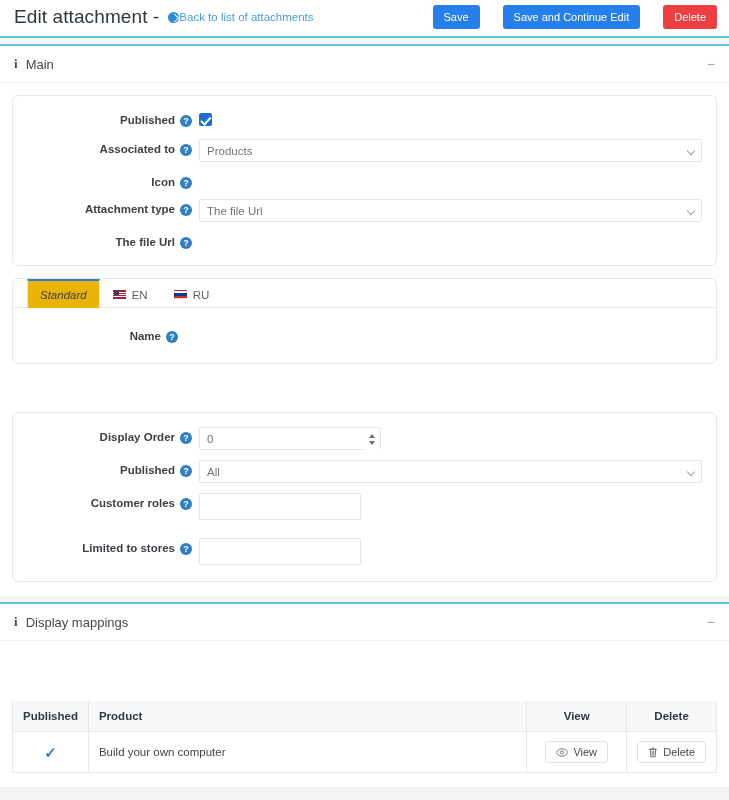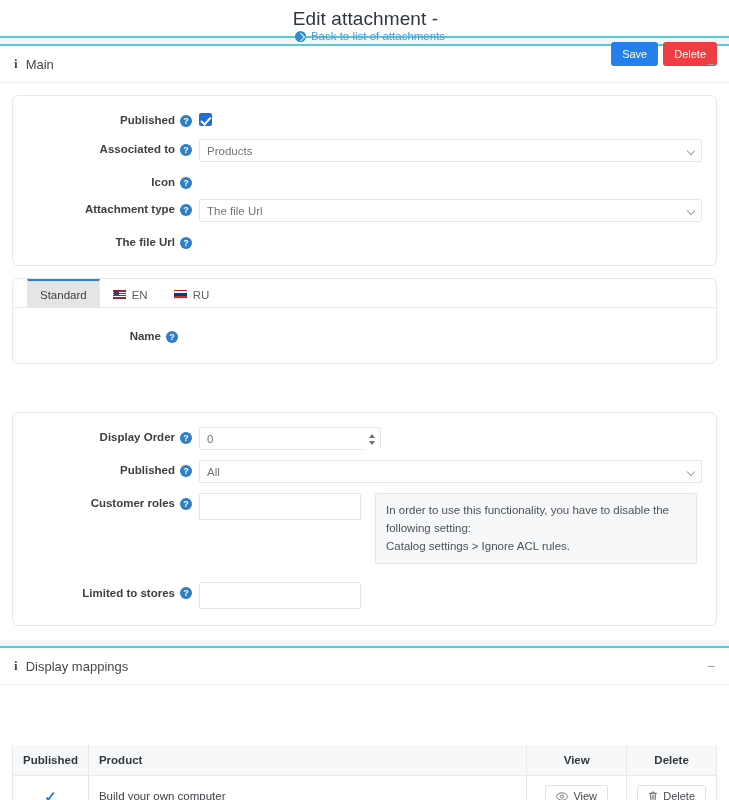--- a/index.html
+++ b/index.html
@@ -15,34 +15,32 @@
 
   
   .page-head {
     background: #fff;
     padding: 8px 12px 10px 14px;
     display: flex;
     align-items: center;
     height: 38px;
     border-bottom: 2px solid #5bc8d8;
     position: relative;
-    flex-direction: column;
   }
   .page-title {
     font-size: 19px;
     font-weight: 400;
     color: #2f3640;
     letter-spacing: .1px;
     white-space: nowrap;
   }
   .back-link {
     margin-left: 9px;
     display: flex;
     align-items: center;
-    gap: 5px;
     color: #4b9bd3;
     font-size: 11.5px;
     text-decoration: none;
     cursor: pointer;
     white-space: nowrap;
   }
   .circ-arrow {
     width: 11px; height: 11px; border-radius: 50%;
     background: #2e8bd4; display: inline-block; position: relative;
     flex: none;
@@ -52,21 +50,21 @@
     position: absolute;
     left: 3.2px; top: 3.2px;
     width: 4.5px; height: 4.5px;
     border-top: 1.6px solid #fff;
     border-right: 1.6px solid #fff;
     transform: rotate(45deg);
   }
   .head-actions {
     margin-left: auto;
     display: flex;
-    gap: 5px;
+    gap: 23px;
   }
   .btn {
     border: none;
     border-radius: 3px;
     color: #fff;
     font-size: 11px;
     font-family: "Liberation Sans", sans-serif;
     padding: 6px 11px;
     cursor: pointer;
     line-height: 1.1;
@@ -230,24 +228,25 @@
     cursor: pointer;
     border: 1px solid transparent;
     border-bottom: none;
     margin-bottom: -1px;
     display: flex;
     align-items: center;
     gap: 6px;
     white-space: nowrap;
   }
   .tab.active {
-    background: #e5e5e5;
+    background: #eab308;
     border-color: #e7e9eb;
     border-top: 2px solid #2a7fd4;
     color: #3c4146;
+    font-style: italic;
   }
   .flag {
     width: 13px; height: 9px;
     display: inline-block;
     border: 1px solid rgba(0,0,0,.12);
     flex: none;
   }
   .flag-us {
     background:
       linear-gradient(to bottom,
@@ -350,20 +349,21 @@
 <body>
 
 <div class="page-head">
   <span class="page-title">Edit attachment -</span>
   <a class="back-link">
     <span class="circ-arrow"></span>
     <span>Back to list of attachments</span>
   </a>
   <div class="head-actions">
     <button class="btn btn-primary">Save</button>
+    <button class="btn btn-primary">Save and Continue Edit</button>
     <button class="btn btn-danger">Delete</button>
   </div>
 </div>
 
 <div class="panel">
   <div class="panel-head">
     <span class="info-i">i</span>
     <span class="panel-title">Main</span>
     <span class="collapse-btn">−</span>
   </div>
@@ -483,24 +483,20 @@
         </div>
       </div>
 
       <div class="frow">
         <div class="flabel">
           <span>Customer roles</span>
           <span class="help">?</span>
         </div>
         <div class="fctl" style="max-width:162px;flex:none;width:162px;">
           <input class="inp" style="height: 27px;" type="text" value="">
-        </div>
-        <div class="acl-note">
-          <div>In order to use this functionality, you have to disable the following setting:</div>
-          <div>Catalog settings &gt; Ignore ACL rules.</div>
         </div>
       </div>
 
       <div class="frow" style="margin-top:18px;">
         <div class="flabel">
           <span>Limited to stores</span>
           <span class="help">?</span>
         </div>
         <div class="fctl" style="max-width:162px;flex:none;width:162px;">
           <input class="inp" style="height: 27px;" type="text" value="">

